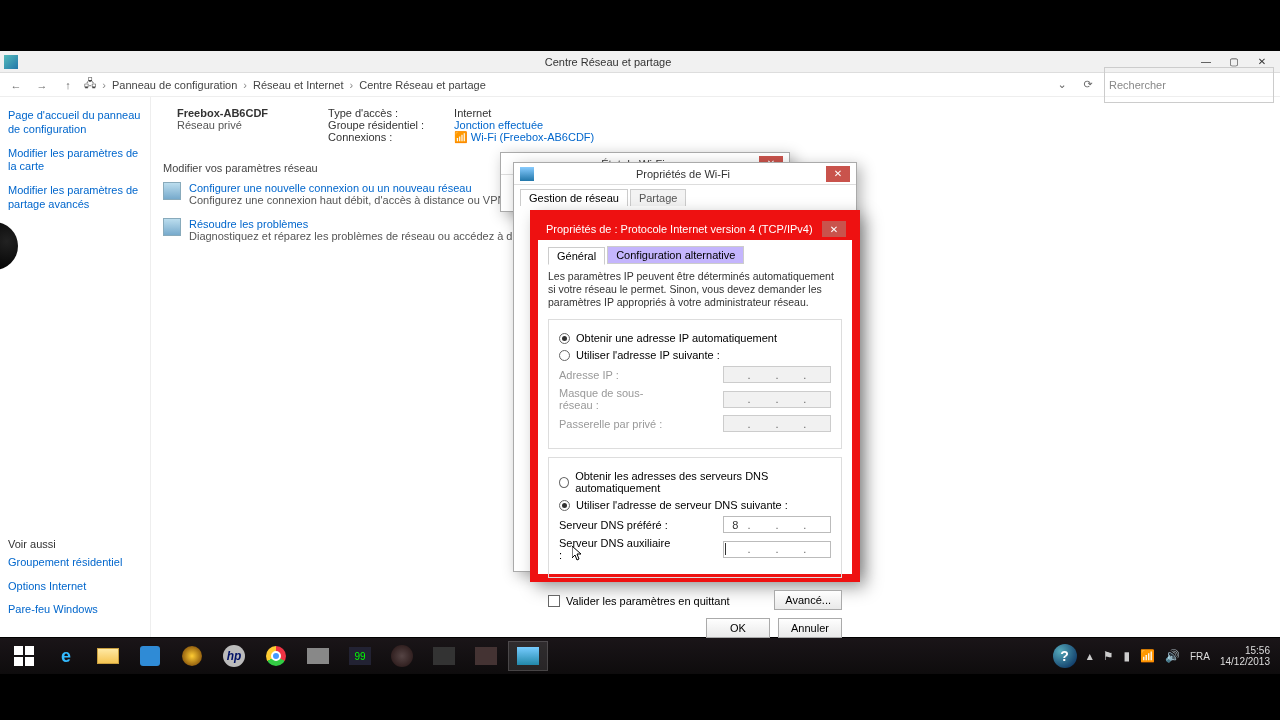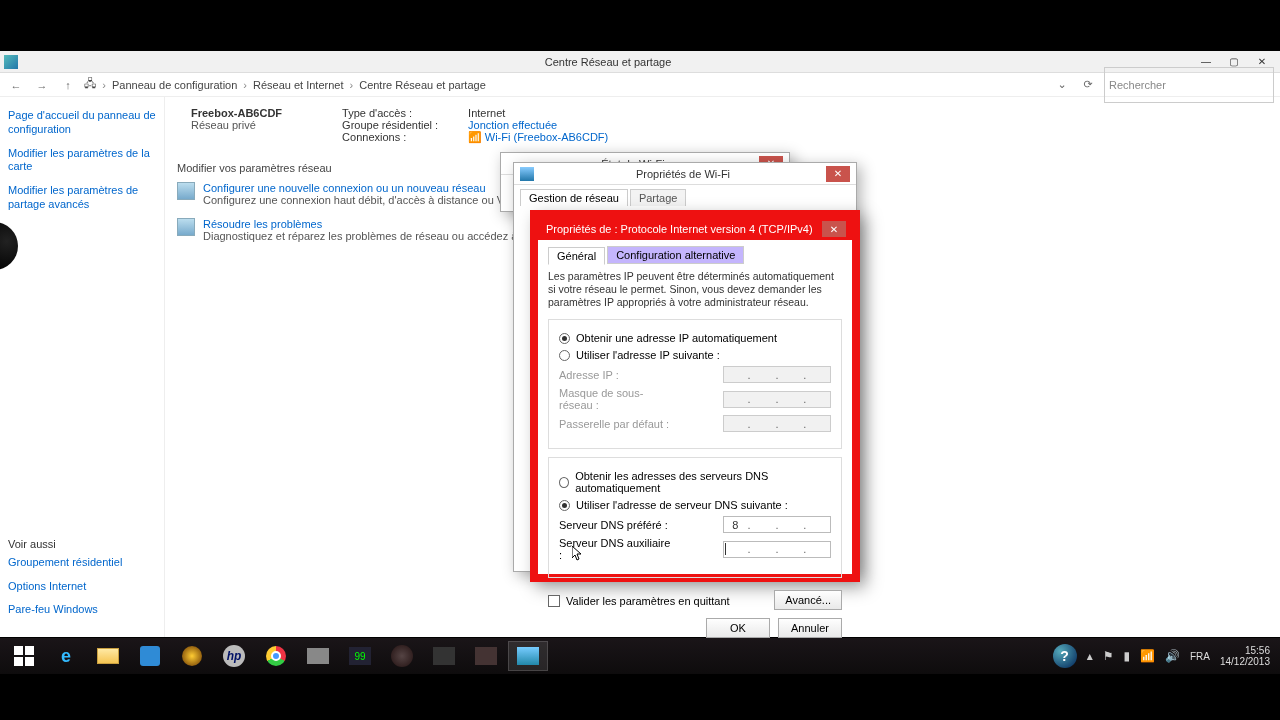--- a/index.html
+++ b/index.html
@@ -9,21 +9,21 @@
   .titlebar .app-icon { width: 14px; height: 14px; background: linear-gradient(135deg,#5bb,#27a); margin-right: 6px; }
   .titlebar .title { flex: 1; text-align: center; font-size: 11px; color: #333; }
   .winbtn { width: 28px; height: 18px; display: inline-flex; align-items: center; justify-content: center; font-size: 10px; color: #333; }
   .winbtn.close { }
   .toolbar { height: 24px; display: flex; align-items: center; gap: 6px; padding: 2px 6px; border-bottom: 1px solid #eee; background: #fff; }
   .navbtn { width: 20px; height: 20px; display: inline-flex; align-items: center; justify-content: center; color: #666; }
   .breadcrumb { flex: 1; display: flex; align-items: center; gap: 6px; color: #444; }
   .breadcrumb .sep { color: #888; }
   .search { width: 170px; height: 36px; border: 1px solid #ccc; padding: 0 4px; font-size: 11px; color: #888; display: flex; align-items: center; }
   .body { flex: 1; display: flex; overflow: hidden; position: relative; }
-  .sidebar { width: 165px; padding: 12px 8px; border-right: 1px solid #eee; }
+  .sidebar { width: 151px; padding: 12px 8px; border-right: 1px solid #eee; }
   .sidebar a { display: block; color: #0066cc; text-decoration: none; margin-bottom: 10px; line-height: 1.25; }
   .sidebar .lower { position: absolute; bottom: 10px; left: 8px; }
   .sidebar .heading { color: #333; margin-bottom: 6px; }
   .main { flex: 1; padding: 10px 12px; position: relative; }
   .main h2 { color: #1e6b52; font-size: 13px; font-weight: 400; margin-bottom: 14px; }
   .section-label { color: #444; margin-bottom: 8px; }
   .netinfo { display: flex; gap: 60px; margin-bottom: 18px; margin-left: 14px; }
   .netinfo .colL .bold { display: block; font-weight: 600; color: #333; }
   .netinfo .colL .sub { color: #555; }
   .netinfo .colR { font-size: 11px; }
@@ -232,21 +232,21 @@
             <span class="seg"></span>
             <span class="dotp">.</span>
             <span class="seg"></span>
             <span class="dotp">.</span>
             <span class="seg"></span>
             <span class="dotp">.</span>
             <span class="seg"></span>
           </span>
         </div>
       <div class="fieldrow disabled">
-          <span class="flabel">Passerelle par défaut :</span>
+          <span class="flabel">Passerelle par privé :</span>
           <span class="ipinput disabled">
             <span class="seg"></span>
             <span class="dotp">.</span>
             <span class="seg"></span>
             <span class="dotp">.</span>
             <span class="seg"></span>
             <span class="dotp">.</span>
             <span class="seg"></span>
           </span>
         </div>

